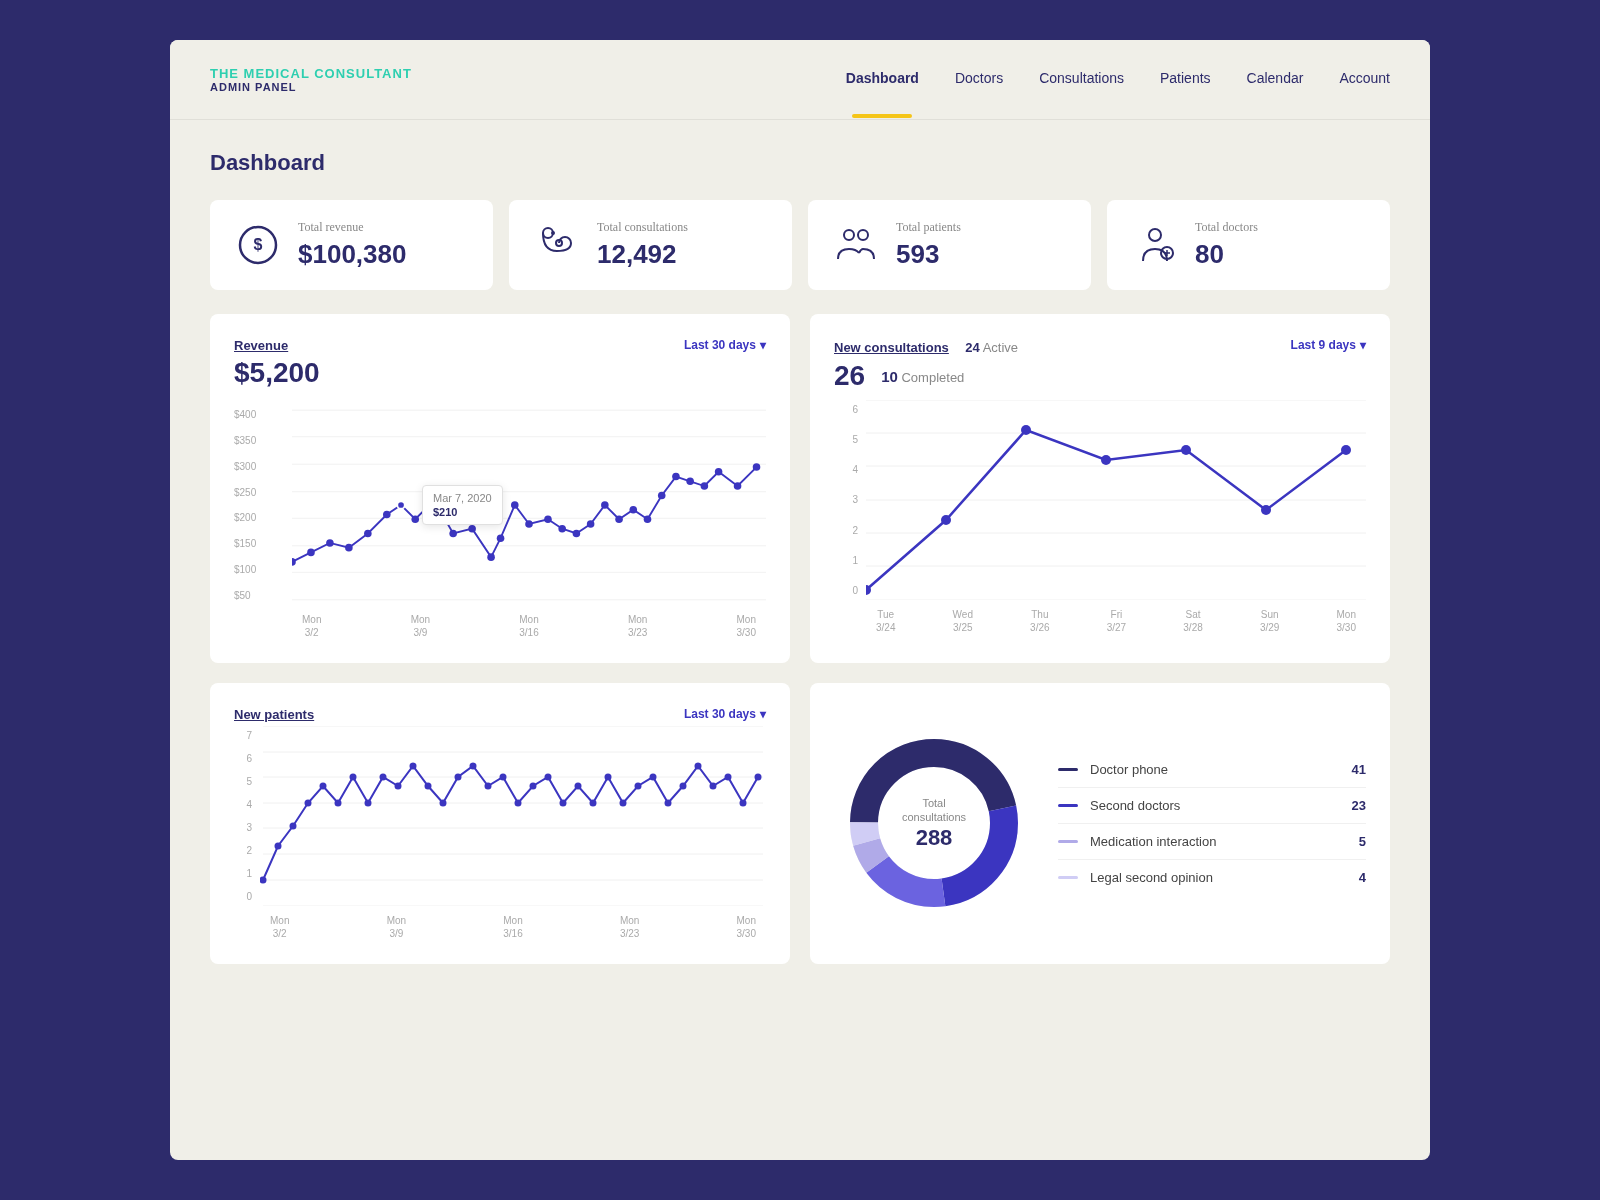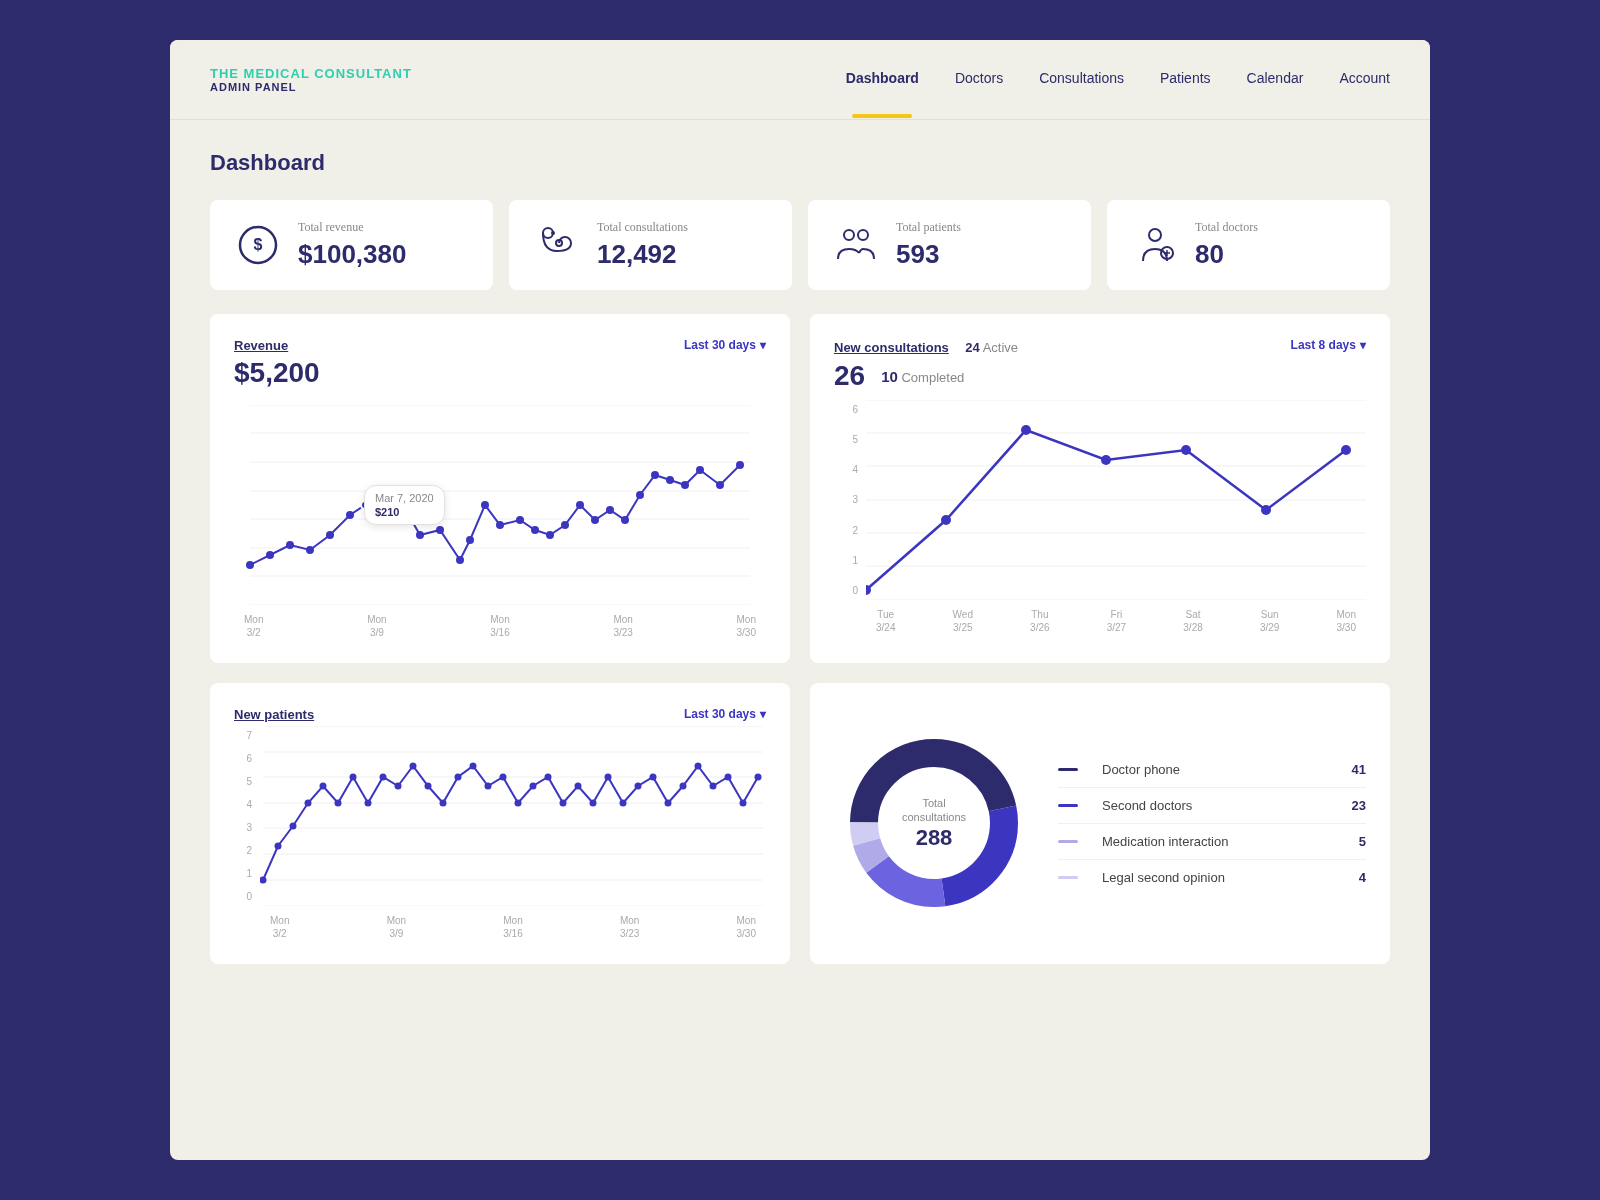--- a/index.html
+++ b/index.html
@@ -170,21 +170,21 @@
       font-size: 10px;
       color: #aaa;
       text-align: center;
       line-height: 1.3;
     }
     
     .tooltip-box {
       position: absolute;
       background: #fff;
       border: 1px solid #e0e0e0;
-      border-radius: 12px;
+      border-radius: 4px;
       padding: 6px 10px;
       font-size: 11px;
       color: #2d2b6b;
       pointer-events: none;
       box-shadow: 0 2px 8px rgba(0,0,0,0.1);
     }
     .tooltip-box .t-date { color: #888; margin-bottom: 2px; }
     .tooltip-box .t-val { font-weight: 700; }
     
     .bottom-row {
@@ -231,21 +231,21 @@
       justify-content: space-between;
       padding: 10px 0;
       border-bottom: 1px solid #f0f0f0;
       font-size: 13px;
       color: #444;
     }
     .legend-item:last-child { border-bottom: none; }
     .legend-left {
       display: flex;
       align-items: center;
-      gap: 24px;
+      gap: 12px;
       justify-content: flex-end;
     }
     .legend-line {
       width: 20px;
       height: 3px;
       border-radius: 2px;
     }
     .legend-value {
       font-weight: 700;
       color: #2d2b6b;
@@ -342,20 +342,30 @@
       <div class="chart-card">
         <div class="chart-header">
           <span class="chart-title">Revenue</span>
           <span class="chart-filter">
             <span>Last 30 days</span>
             <span>▾</span>
           </span>
         </div>
         <div class="chart-big-value">$5,200</div>
         <div style="display:flex; gap:8px;">
+          <div style="position:relative; width:50px; display:flex; flex-direction:column; justify-content:space-between; height:200px; padding: 4px 0;">
+            <span style="font-size:10px;color:#aaa;">$400</span>
+            <span style="font-size:10px;color:#aaa;">$350</span>
+            <span style="font-size:10px;color:#aaa;">$300</span>
+            <span style="font-size:10px;color:#aaa;">$250</span>
+            <span style="font-size:10px;color:#aaa;">$200</span>
+            <span style="font-size:10px;color:#aaa;">$150</span>
+            <span style="font-size:10px;color:#aaa;">$100</span>
+            <span style="font-size:10px;color:#aaa;">$50</span>
+          </div>
           <div style="flex:1; position:relative;">
             
             <div class="tooltip-box" style="position:absolute; top:80px; left:130px; z-index:10;">
               <div class="t-date">Mar 7, 2020</div>
               <div class="t-val">$210</div>
             </div>
             <svg viewBox="0 0 500 200" width="100%" height="200px">
 
               <line x1="0" y1="0" x2="500" y2="0" stroke="#f0f0f0" stroke-width="1"></line>
               <line x1="0" y1="28" x2="500" y2="28" stroke="#f0f0f0" stroke-width="1"></line>
@@ -413,21 +423,21 @@
       <div class="chart-card">
         <div class="chart-header">
           <div>
             <span class="chart-title">New consultations</span>
             <span style="font-size:13px; color:#888; margin-left:12px;">
               <strong style="color:#2d2b6b;">24</strong>
               <span style="color:#888;">Active</span>
             </span>
           </div>
           <span class="chart-filter">
-            <span>Last 8 days</span>
+            <span>Last 9 days</span>
             <span>▾</span>
           </span>
         </div>
         <div style="display:flex; gap:16px; align-items:center; margin-bottom:8px;">
           <div class="chart-big-value" style="margin-bottom:0;text-align:right;">26</div>
           <div style="font-size:13px;color:#888;">
             <strong style="color:#2d2b6b;font-size:15px;">10</strong>
             <span>Completed</span>
           </div>
         </div>

